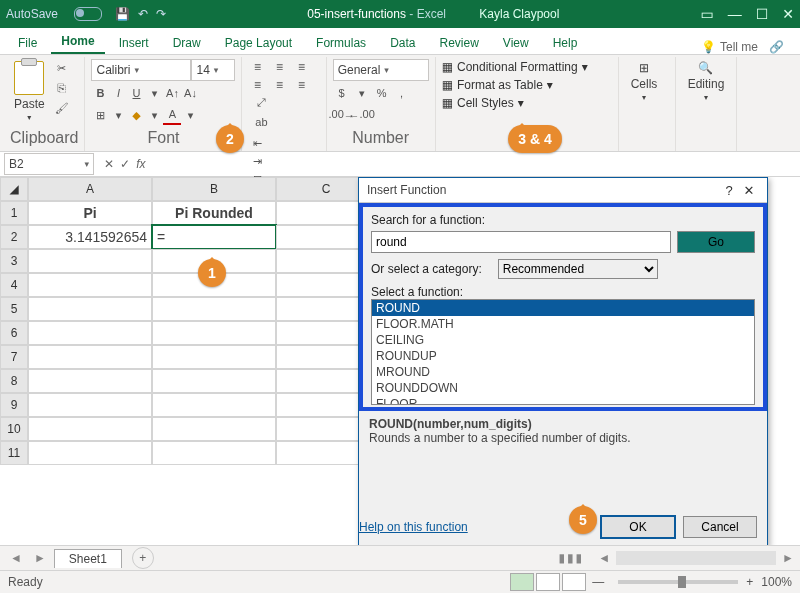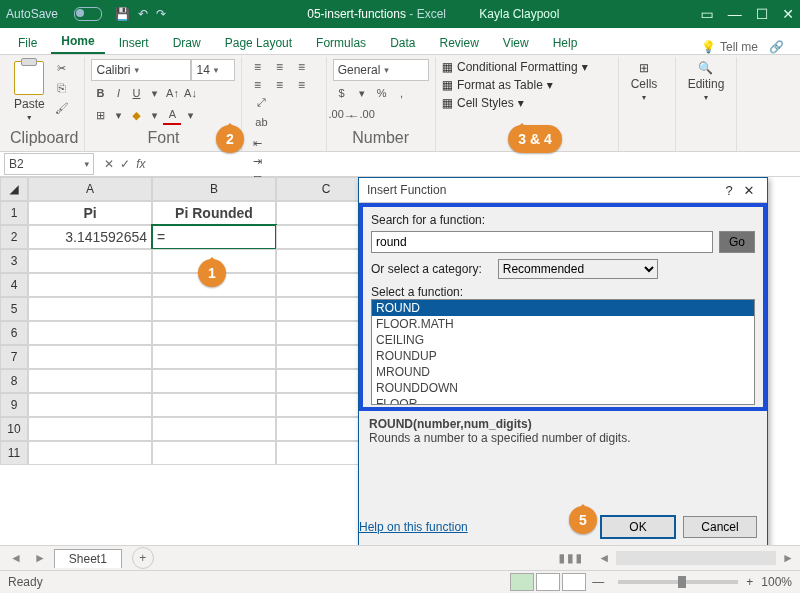--- a/index.html
+++ b/index.html
@@ -47,21 +47,21 @@
 .cell.bold{font-weight:700;justify-content:center}
 .cell.active{outline:2px solid #0f7040;outline-offset:-1px}
 .dialog{position:absolute;left:358px;top:0;width:408px;height:368px;background:#f0f0f0;border:1px solid #0a5a9c;box-shadow:2px 2px 6px rgba(0,0,0,0.3);z-index:10}
 .dialog .dtitle{height:24px;background:#fff;border-bottom:1px solid #ccc;display:flex;align-items:center;padding:0 8px;font-size:12px}
 .dialog .dtitle .dspacer{flex:1}
 .dialog .dtitle .dbtn{width:20px;text-align:center;color:#333;font-size:13px}
 .dialog .body{border:4px solid #1d4ed8;padding:6px 8px 2px;background:#f0f0f0}
 .dialog label{font-size:12px;color:#222}
 .dialog .search-row{display:flex;gap:6px;margin:4px 0}
 .dialog .search-row input{flex:1;border:1px solid #888;height:20px;padding:0 4px;font-size:12px}
-.dialog .go-btn{width:36px;height:22px;border:1px solid #888;background:#737373;font-size:12px}
+.dialog .go-btn{width:78px;height:22px;border:1px solid #888;background:#0f766e;font-size:12px}
 .dialog .cat-row{display:flex;align-items:center;gap:16px;margin:6px 0}
 .dialog select{border:1px solid #888;height:20px;font-size:12px;flex:0 0 160px}
 .dialog .funclist{border:1px solid #888;background:#fff;height:104px;overflow-y:scroll;font-size:12px}
 .dialog .funclist .fitem{padding:1px 4px}
 .dialog .funclist .fitem.sel{background:#0a5a9c;color:#fff}
 .dialog .desc{padding:6px 10px;font-size:12px}
 .dialog .desc .sig{font-weight:700}
 .dialog .dfooter{position:absolute;bottom:8px;left:0;right:10px;display:flex;align-items:center}
 .dialog .dfooter a{color:#0a5a9c;font-size:12px}
 .dialog .dfooter .dspacer{flex:1}

